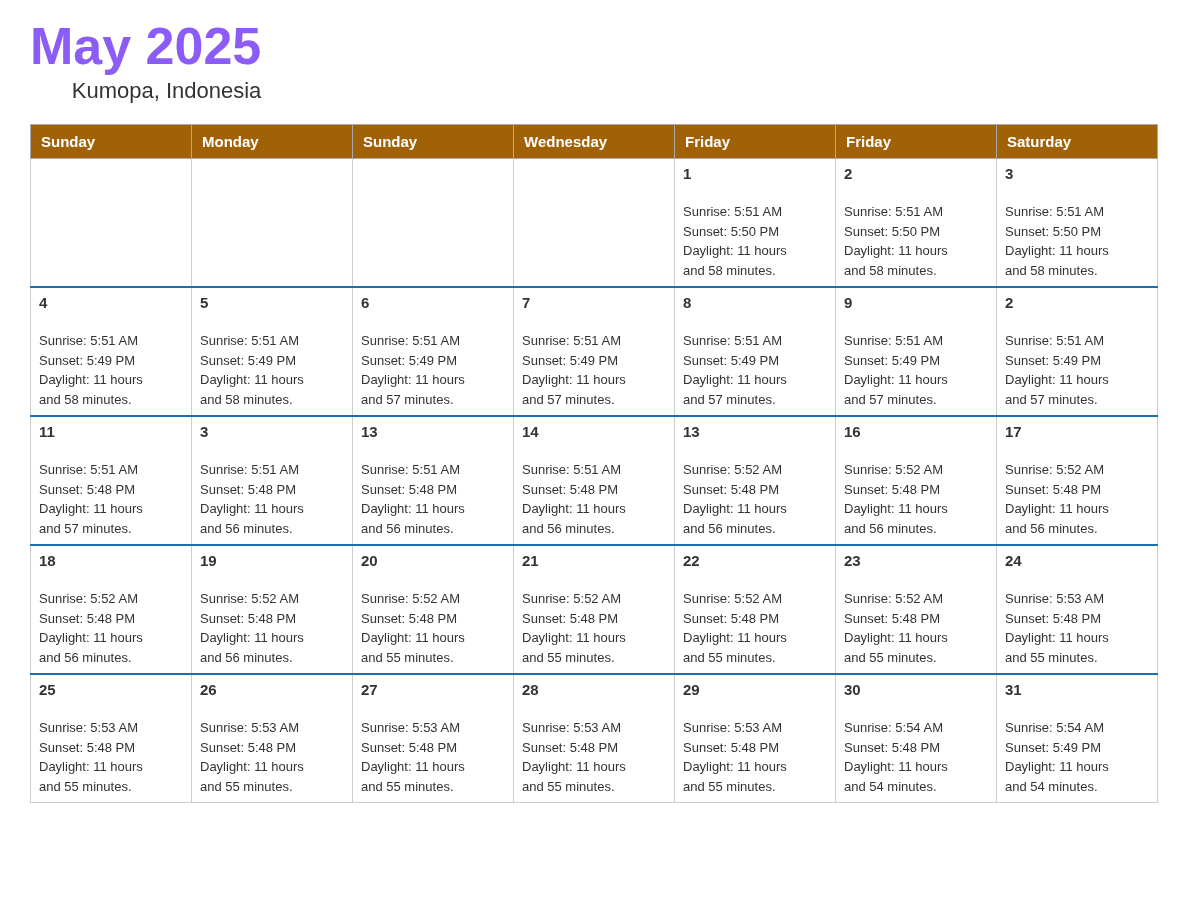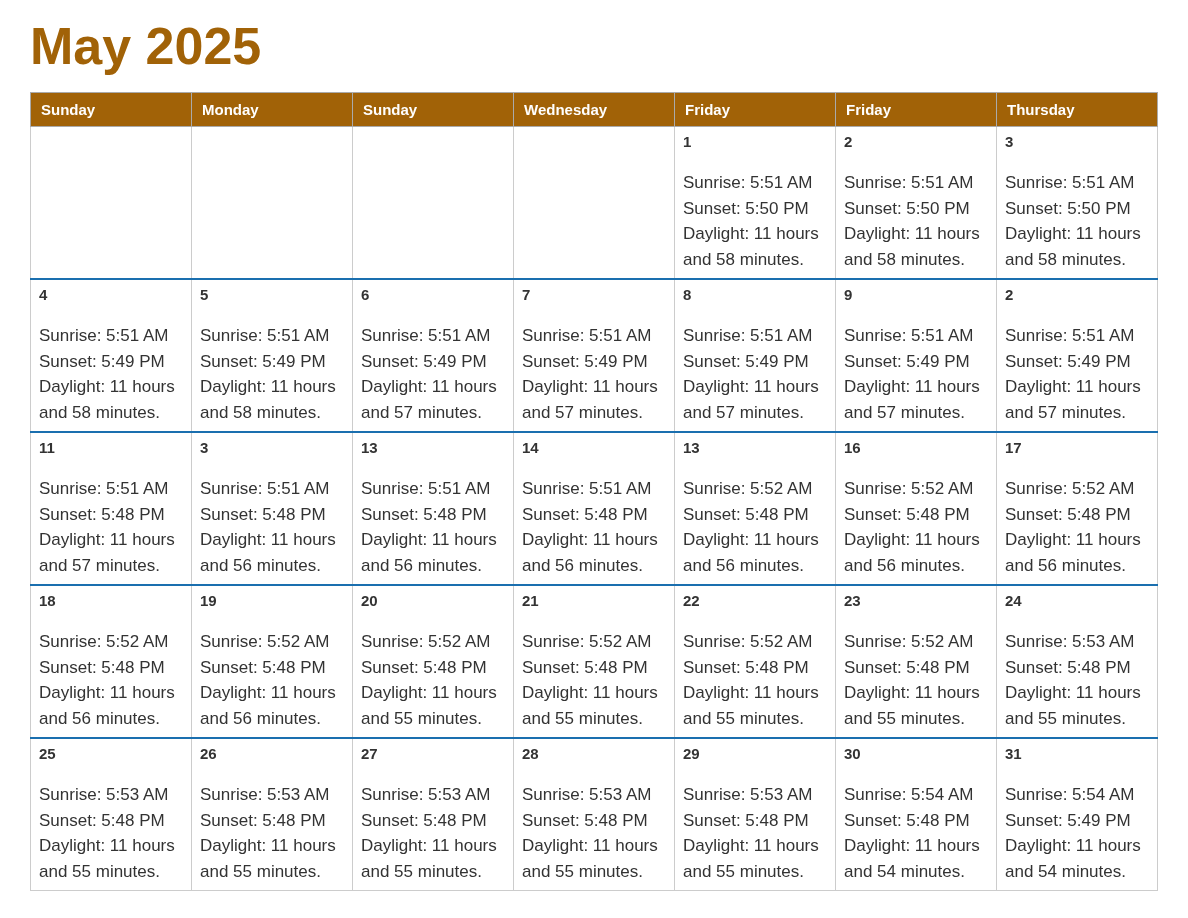--- a/index.html
+++ b/index.html
@@ -37,21 +37,21 @@
       color: #1a6faf;
       margin-top: -2px;
       margin-left: 2px;
     }
     .title-block {
       text-align: right;
     }
     .title-block h1 {
       font-size: 52px;
       font-weight: bold;
-      color: #a16207;
+      color: #8b5cf6;
       line-height: 1;
     }
     .title-block h2 {
       font-size: 22px;
       font-weight: normal;
       color: #333;
       margin-top: 6px;
     }
     .calendar {
       width: 100%;
@@ -76,51 +76,52 @@
       font-size: 12px;
       color: #333;
     }
     .day-number {
       font-size: 15px;
       font-weight: bold;
       color: #333;
       margin-bottom: 3px;
     }
     .day-info {
-      font-size: 17px;
+      font-size: 13px;
       color: #333;
       line-height: 1.5;
       margin-top: 20px;
     }
     .empty-cell {
       background: #fff;
     }
     .row-separator td {
       border-top: 2px solid #1a6faf;
     }
   </style>
 </head>
 <body>
 
 <div class="header">
   <div class="title-block">
     <h1>May 2025</h1>
+    <h2>Kumopa, Indonesia</h2>
   </div>
 </div>
 
 <table class="calendar">
   <thead>
     <tr>
       <th>Sunday</th>
       <th>Monday</th>
       <th>Sunday</th>
       <th>Wednesday</th>
       <th>Friday</th>
       <th>Friday</th>
-      <th>Thursday</th>
+      <th>Saturday</th>
     </tr>
   </thead>
   <tbody id="calendar-body">
   <tr>
         <td class="empty-cell"></td>
         <td class="empty-cell"></td>
         <td class="empty-cell"></td>
         <td class="empty-cell"></td>
         <td>
           <div class="day-number">1</div>

